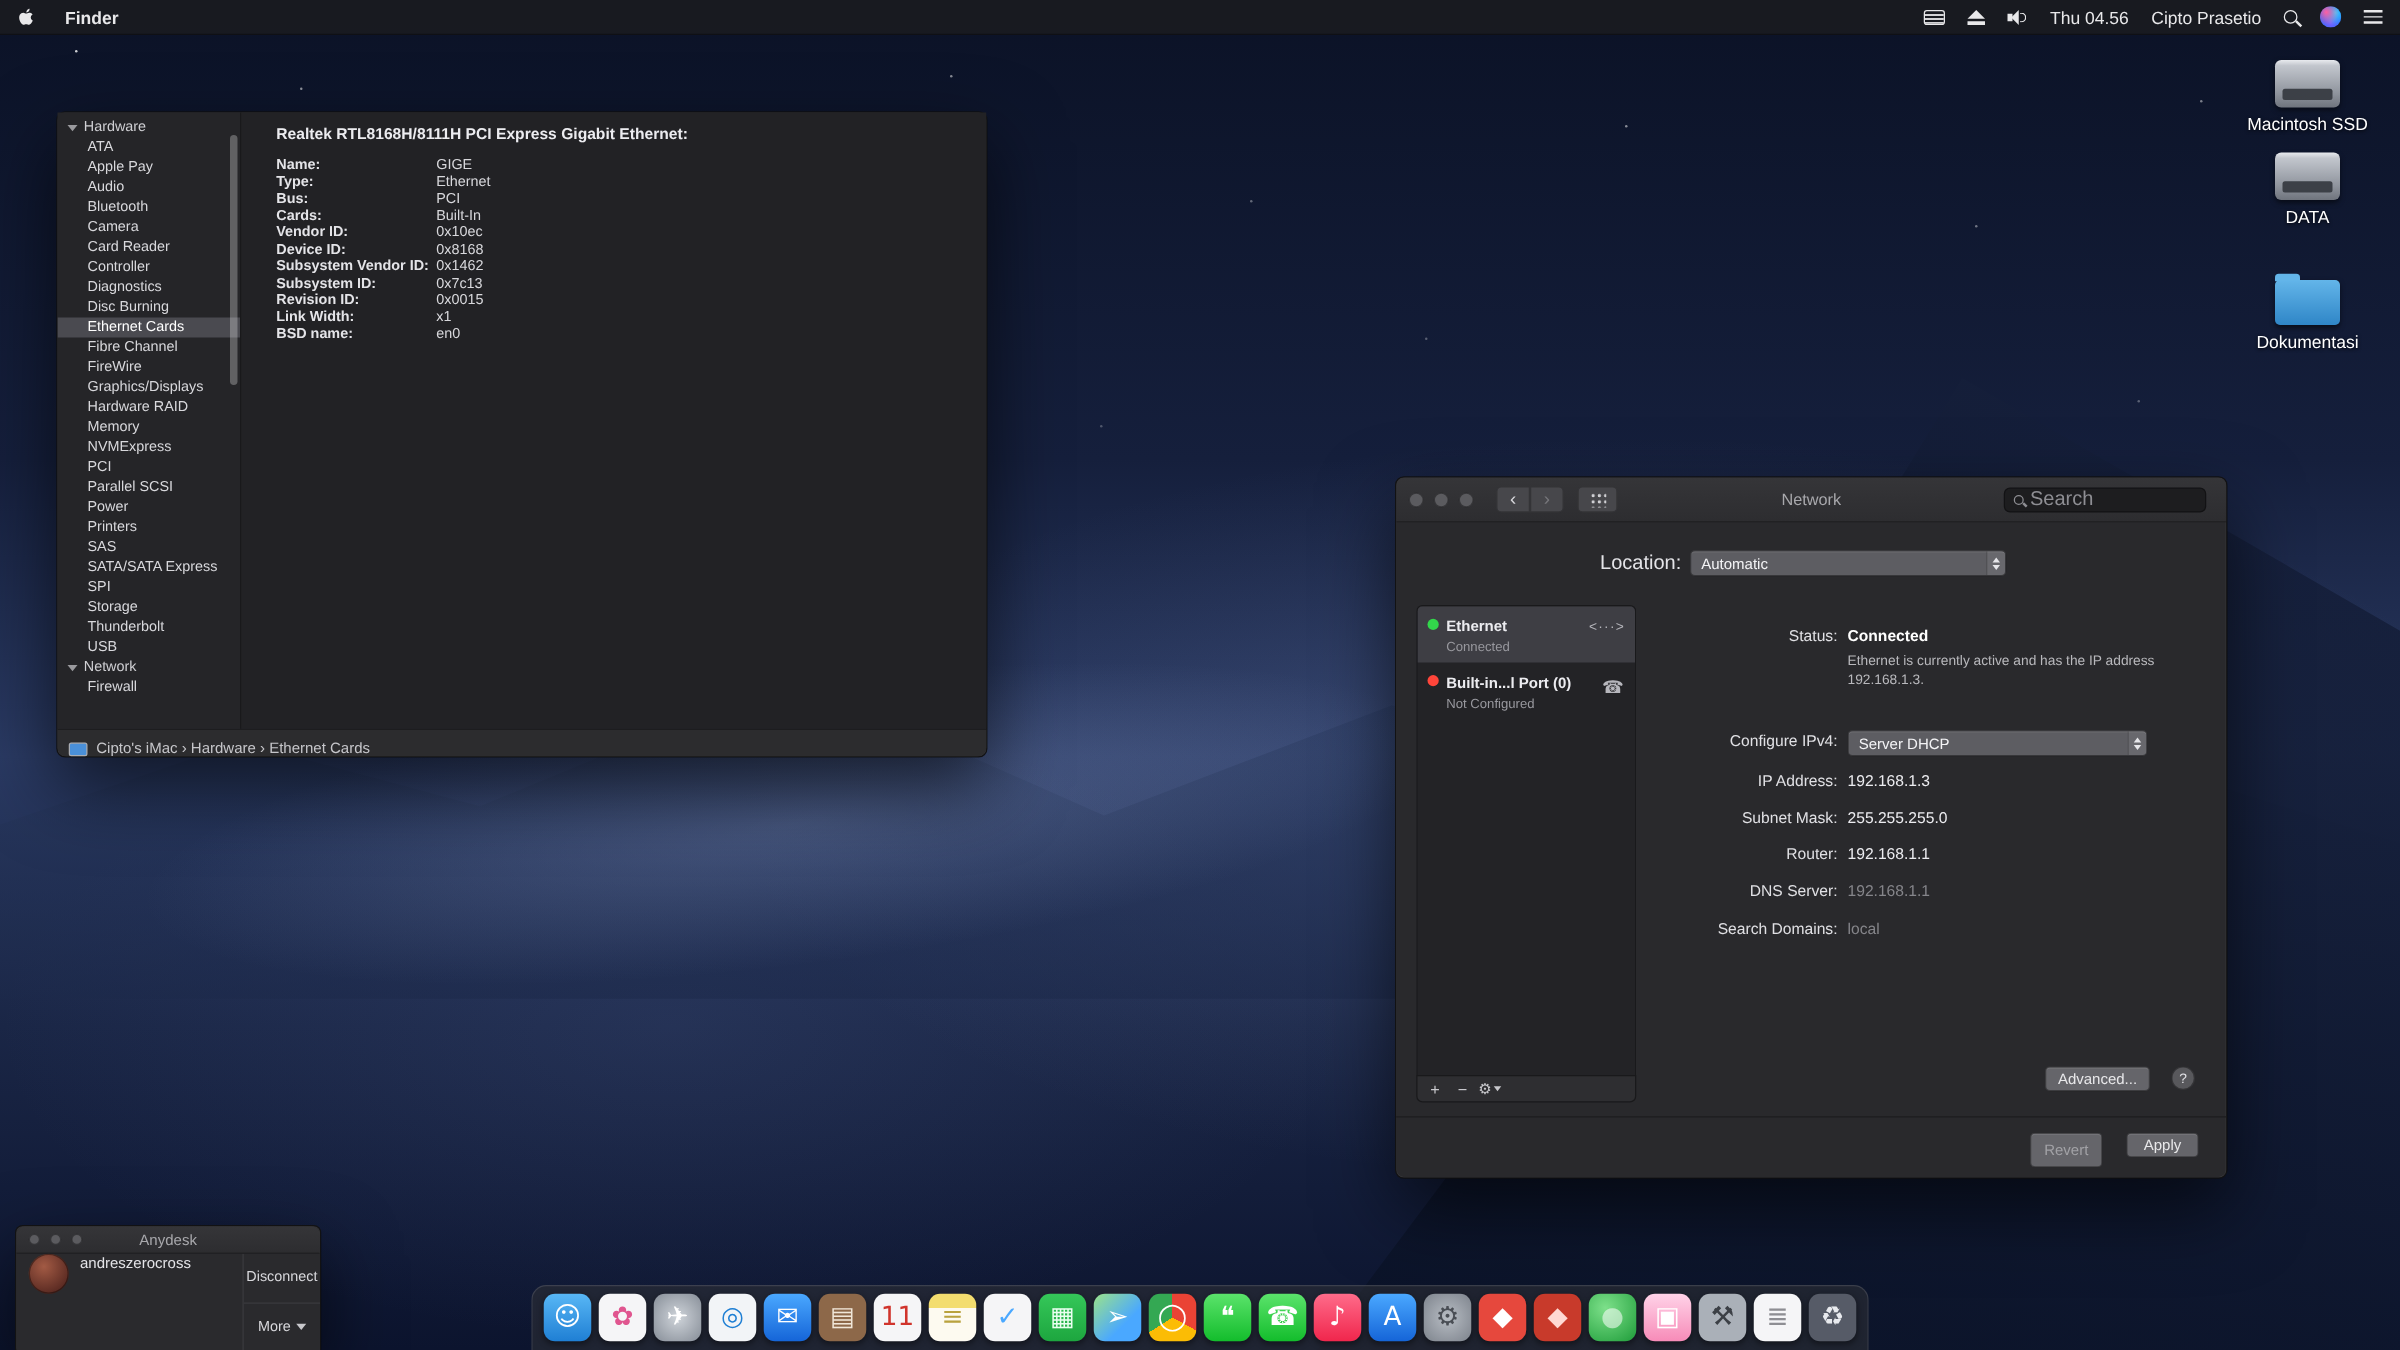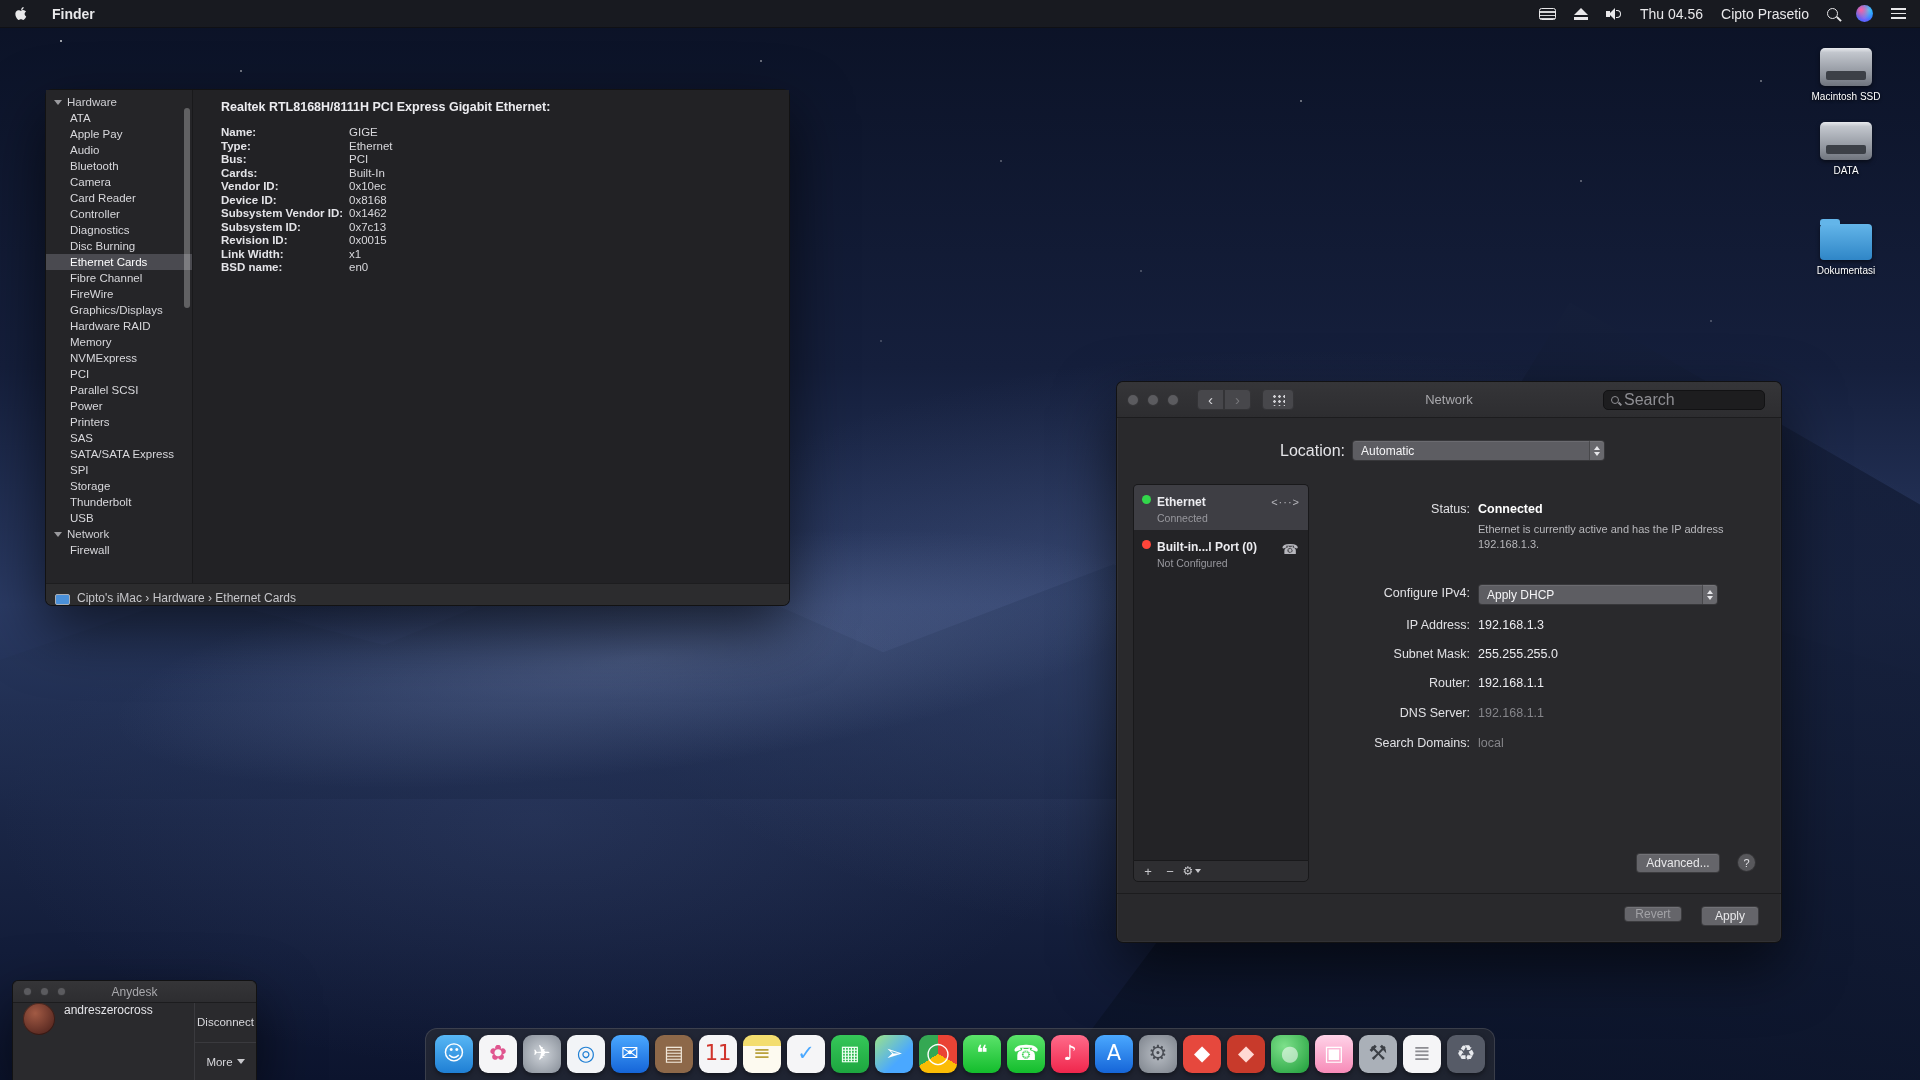--- a/index.html
+++ b/index.html
@@ -52,21 +52,21 @@
   .nc-ic i{display:block;width:15px;height:1.8px;background:#e8e8ea}
   
   .desk-ic{position:absolute;width:120px;display:flex;flex-direction:column;align-items:center;gap:5px}
   .drive-ic{width:52px;height:38px;border-radius:5px;position:relative;
     background:linear-gradient(180deg,#e8eaee 0%,#c2c6cd 12%,#8f949d 70%,#6f747d 100%);
     box-shadow:0 2px 4px rgba(0,0,0,.5)}
   .drive-ic::after{content:"";position:absolute;left:6px;right:6px;bottom:6px;height:9px;border-radius:2px;background:#3c4047}
   .folder-ic{width:52px;height:36px;border-radius:4px;position:relative;margin-top:4px;
     background:linear-gradient(180deg,#63b5e9,#2f86c7);box-shadow:0 2px 4px rgba(0,0,0,.5)}
   .folder-ic::before{content:"";position:absolute;top:-5px;left:0;width:20px;height:6px;border-radius:3px 3px 0 0;background:#63b5e9}
-  .desk-label{font-size:10px;color:#fff;text-shadow:0 1px 3px rgba(0,0,0,.9)}
+  .desk-label{font-size:14px;color:#fff;text-shadow:0 1px 3px rgba(0,0,0,.9)}
   
   .window{position:absolute;background:#29292c;border-radius:7px;border:1px solid rgba(0,0,0,.55);
     box-shadow:0 24px 60px rgba(0,0,0,.6),0 0 0 .5px rgba(255,255,255,.08) inset}
   .titlebar{height:26px;display:flex;align-items:center;position:relative;
     background:linear-gradient(180deg,#353538,#2d2d30);border-bottom:1px solid #1c1c1e;border-radius:7px 7px 0 0}
   .tl{display:flex;gap:8px;margin-left:10px}
   .tl i{width:12px;height:12px;border-radius:50%;background:#5b5b5f;border:.5px solid rgba(0,0,0,.4)}
   .win-title{position:absolute;left:0;right:0;text-align:center;font-size:13px;color:#a8a8ac;pointer-events:none}
   
   .si-win{left:45px;top:89px;width:745px;height:517px;display:flex;flex-direction:column}
@@ -132,21 +132,21 @@
   .nd-val{margin-left:8px;color:#ececf0}
   .nd-val.strong{font-weight:700;color:#fff}
   .nd-val.muted{color:#85858a}
   .nd-desc{position:absolute;left:153px;top:38px;width:260px;font-size:11px;line-height:1.35;color:#b8b8bc}
   .adv-btn{position:absolute;left:311px;top:369px;width:84px;height:20px}
   .btn{background:#65656a;border:1px solid rgba(0,0,0,.4);border-radius:4px;color:#e8e8ea;font-size:12px;
     display:flex;align-items:center;justify-content:center;box-shadow:inset 0 1px 0 rgba(255,255,255,.09)}
   .help-btn{position:absolute;left:412px;top:369px;width:19px;height:19px;border-radius:50%;background:#58585c;border:1px solid rgba(0,0,0,.4);
     display:flex;align-items:center;justify-content:center;font-size:11px;color:#e0e0e4}
   .net-sep{position:absolute;left:0;right:0;top:511px;height:1px;background:#1c1c1e}
-  .revert-btn{position:absolute;left:507px;top:524px;width:58px;height:16px;color:#a2a2a6}
+  .revert-btn{position:absolute;left:507px;top:524px;width:58px;height:28px;color:#a2a2a6}
   .apply-btn{position:absolute;left:584px;top:524px;width:58px;height:20px}
   
   .ad-win{left:12px;top:980px;width:245px;height:100px;border-radius:6px 6px 0 0}
   .ad-title{height:22px}
   .ad-title .tl i{width:9px;height:9px}
   .ad-body{height:78px;display:flex;background:#2a2a2d;border-radius:0}
   .ad-left{flex:1;display:flex;align-items:flex-start;gap:9px;padding:0 10px;min-width:0}
   .avatar{width:32px;height:32px;border-radius:50%;flex:none;
     background:radial-gradient(circle at 38% 32%,#a25a44,#5a2a22 75%);box-shadow:inset 0 0 0 1px rgba(0,0,0,.4)}
   .ad-user{font-size:12px;color:#e4e4e8;white-space:nowrap;overflow:hidden}
@@ -381,21 +381,21 @@
     <div class="nd-row" style="top:18px">
       <span class="nd-label">Status:</span>
       <span class="nd-val strong">Connected</span>
     </div>
     <div class="nd-desc">Ethernet is currently active and has the IP address 192.168.1.3.</div>
 
     <div class="nd-row" style="top:102px">
       <span class="nd-label">Configure IPv4:</span>
     </div>
     <span class="popup" style="left:153px;top:100px;width:240px">
-      <span class="pv">Apply DHCP</span>
+      <span class="pv">Server DHCP</span>
       <span class="chevs">
           <span class="chev-up"></span>
           <span class="chev-down"></span>
         </span>
     </span>
 
     <div class="nd-row" style="top:134px">
       <span class="nd-label">IP Address:</span>
       <span class="nd-val">192.168.1.3</span>
     </div>

